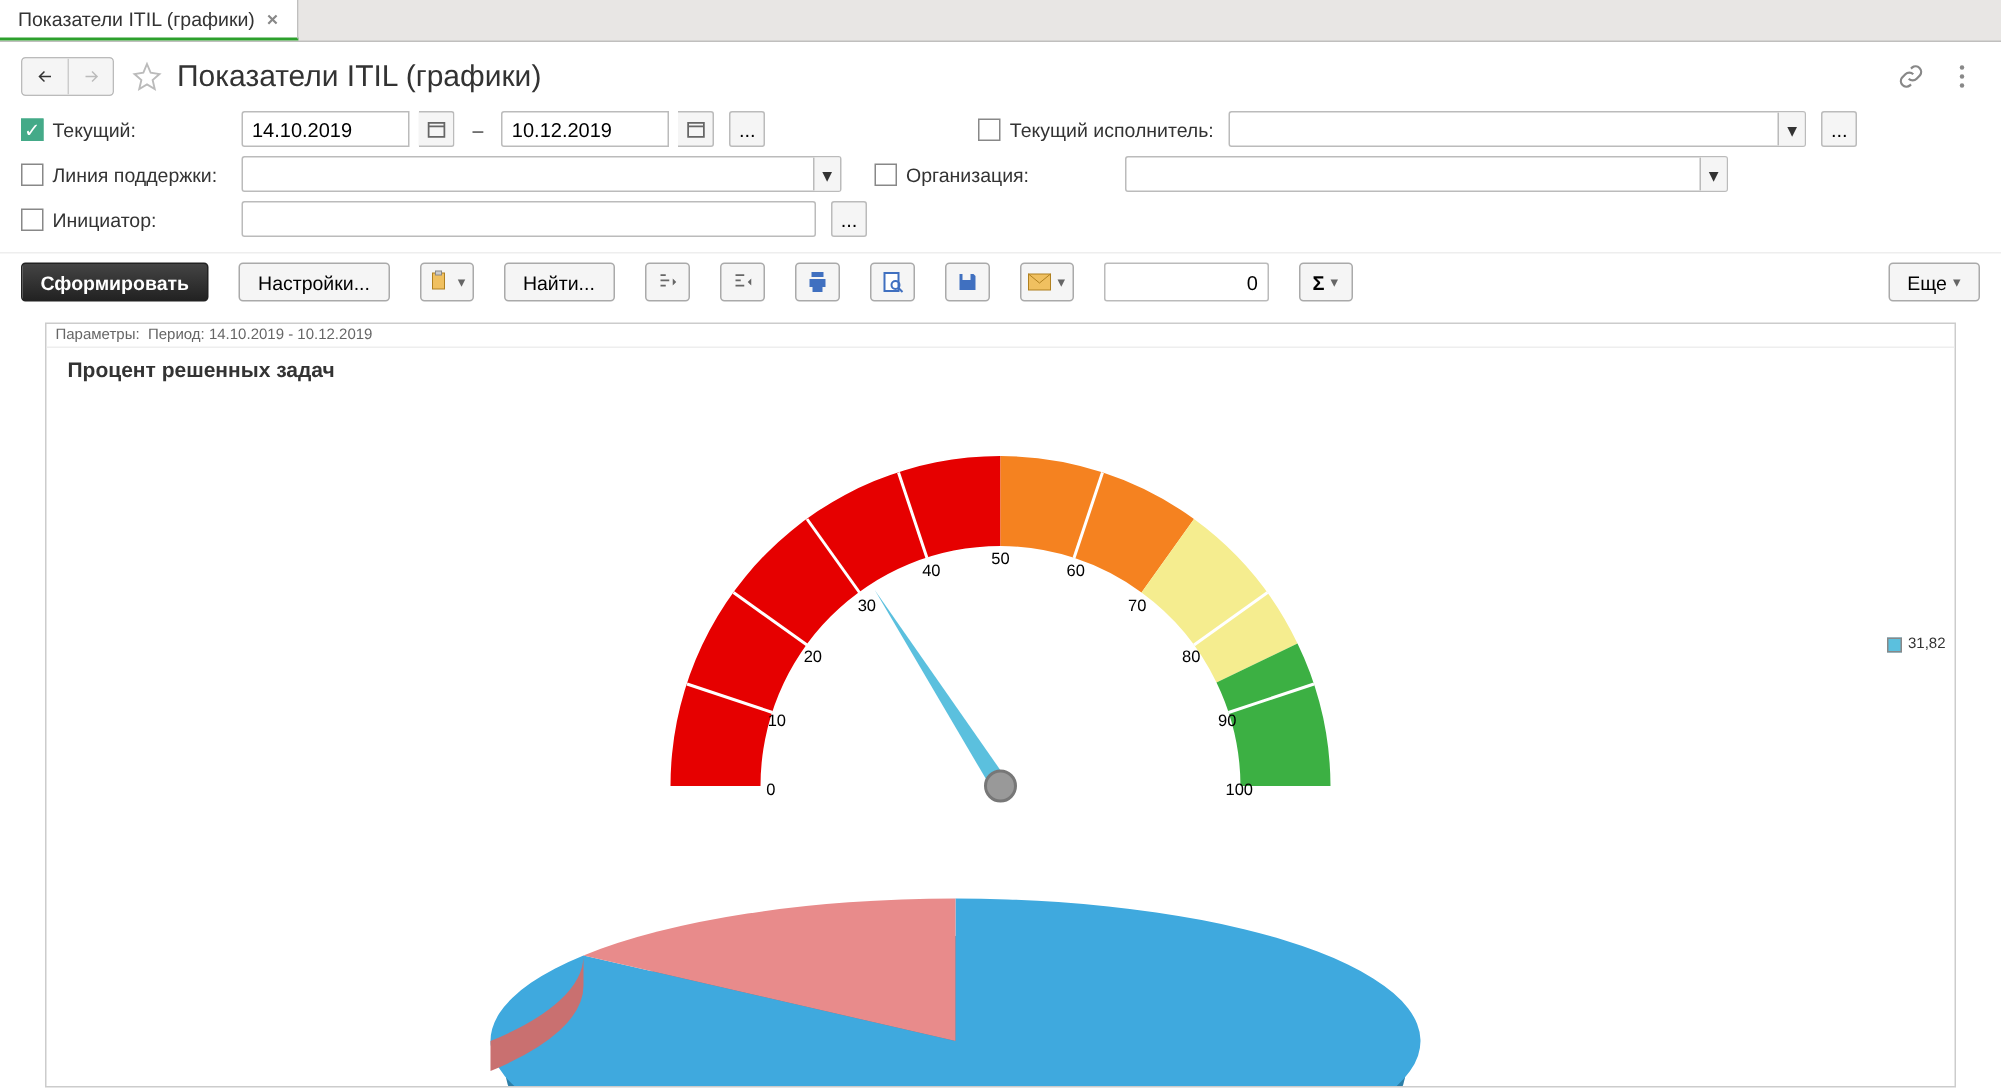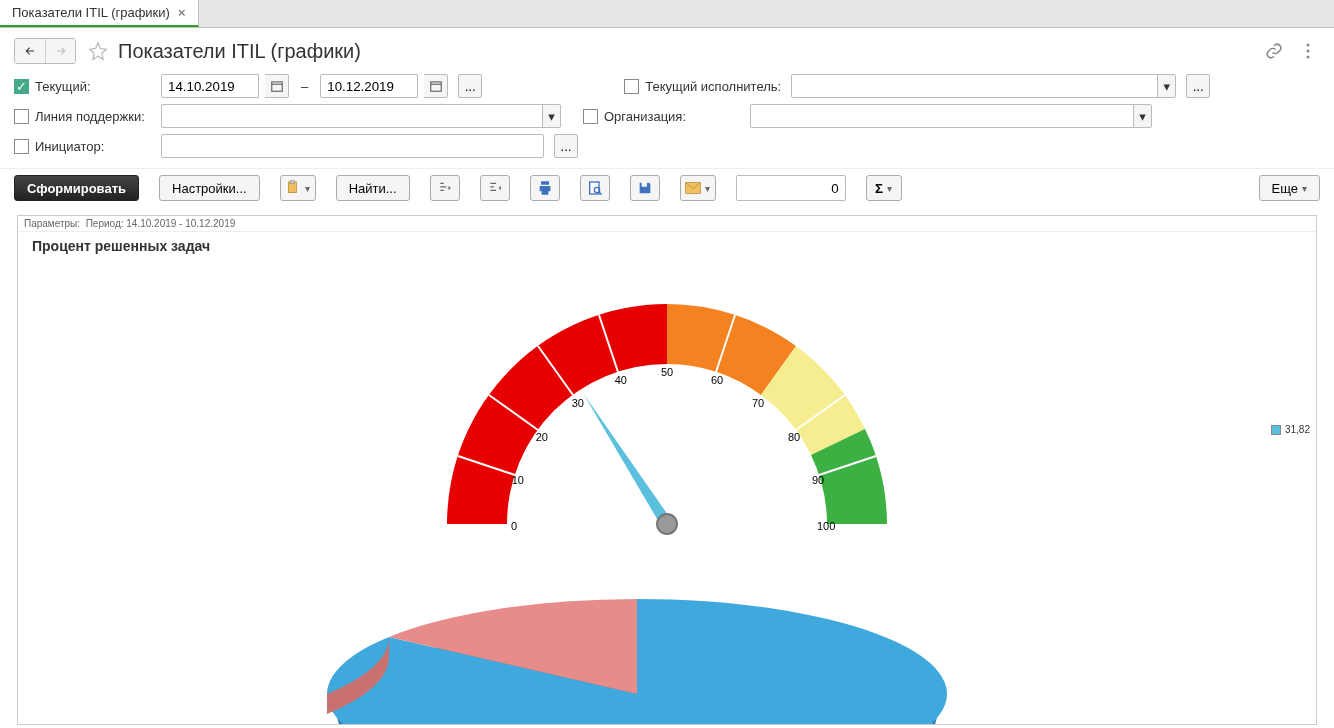--- a/index.html
+++ b/index.html
@@ -15,38 +15,38 @@
 .nav-btn + .nav-btn { border-left: 1px solid #ccc; }
 .star-btn { width: 24px; height: 24px; margin-right: 8px; display: flex; align-items: center; justify-content: center; color: #bbb; cursor: pointer; }
 .page-title { font-size: 20px; font-weight: normal; flex: 1; }
 .hdr-right { display: flex; gap: 10px; }
 .icon-btn-plain { width: 24px; height: 24px; display: flex; align-items: center; justify-content: center; color: #888; cursor: pointer; }
 .filters { padding: 4px 14px; }
 .filter-row { display: flex; align-items: center; margin-bottom: 6px; gap: 6px; }
 .chk { width: 15px; height: 15px; border: 1px solid #888; display: inline-flex; align-items: center; justify-content: center; cursor: pointer; background: #fff; }
 .chk.checked { background: #4a8; border-color: #4a8; color: #fff; }
 .lbl { min-width: 120px; }
-.date-input { width: 98px; height: 24px; border: 1px solid #bbb; padding: 0 6px; border-radius: 2px 0 0 2px; }
+.date-input { width: 112px; height: 24px; border: 1px solid #bbb; padding: 0 6px; border-radius: 2px 0 0 2px; }
 .cal-btn { width: 24px; height: 24px; border: 1px solid #bbb; background: #f5f5f5; cursor: pointer; display: inline-flex; align-items: center; justify-content: center; border-left: none; border-radius: 0 2px 2px 0; }
 .dash { margin: 0 6px; }
 .ell-btn { width: 24px; height: 24px; border: 1px solid #bbb; background: #f5f5f5; cursor: pointer; display: inline-flex; align-items: center; justify-content: center; border-radius: 2px; margin-left: 4px; }
 .gap { width: 130px; }
 .combo { flex: 0 0 380px; height: 24px; border: 1px solid #bbb; border-radius: 2px; display: flex; }
 .combo input { flex: 1; border: none; padding: 0 6px; background: transparent; }
 .combo .dd { width: 18px; border-left: 1px solid #bbb; display: flex; align-items: center; justify-content: center; cursor: pointer; background: #f5f5f5; }
 .combo.narrow { flex: 0 0 385px; }
 .toolbar { display: flex; align-items: center; padding: 6px 14px; gap: 20px; border-top: 1px solid #eee; }
 .btn { height: 26px; padding: 0 12px; border: 1px solid #aaa; border-radius: 3px; background: #f5f5f5; cursor: pointer; display: inline-flex; align-items: center; font-size: 13px; }
 .btn.primary { background: linear-gradient(#444,#222); color: #fff; border-color: #222; font-weight: bold; }
 .icon-btn { width: 30px; height: 26px; border: 1px solid #aaa; border-radius: 3px; background: #f5f5f5; cursor: pointer; display: inline-flex; align-items: center; justify-content: center; }
 .icon-btn.w { width: 36px; }
 .num-input { width: 110px; height: 26px; border: 1px solid #bbb; text-align: right; padding: 0 6px; border-radius: 2px; }
 .spacer { flex: 1; }
 .dd-arrow::after { content: "▾"; margin-left: 4px; font-size: 10px; color: #666; }
-.report-area { margin: 8px 17px; border: 1px solid #ccc; height: 510px; overflow: hidden; position: relative; background: #fff; }
+.report-area { margin: 8px 30px; border: 1px solid #ccc; height: 510px; overflow: hidden; position: relative; background: #fff; }
 .report-params { font-size: 10px; color: #666; padding: 2px 6px; border-bottom: 1px solid #eee; }
 .section-title { font-weight: bold; font-size: 14px; padding: 6px 0 0 14px; }
 .gauge-wrap { position: relative; height: 280px; margin: 10px 0; }
 .gauge-legend { position: absolute; right: 6px; top: 160px; font-size: 10px; display: flex; align-items: flex-end; gap: 4px; }
 .legend-sq { width: 10px; height: 10px; background: #5bc0de; border: 1px solid #888; }
 .pie-wrap { position: relative; height: 180px; }
 .pie-legend { position: absolute; right: 6px; bottom: 6px; font-size: 10px; }
 svg text { font-family: Arial; }
 </style>
 </head>

